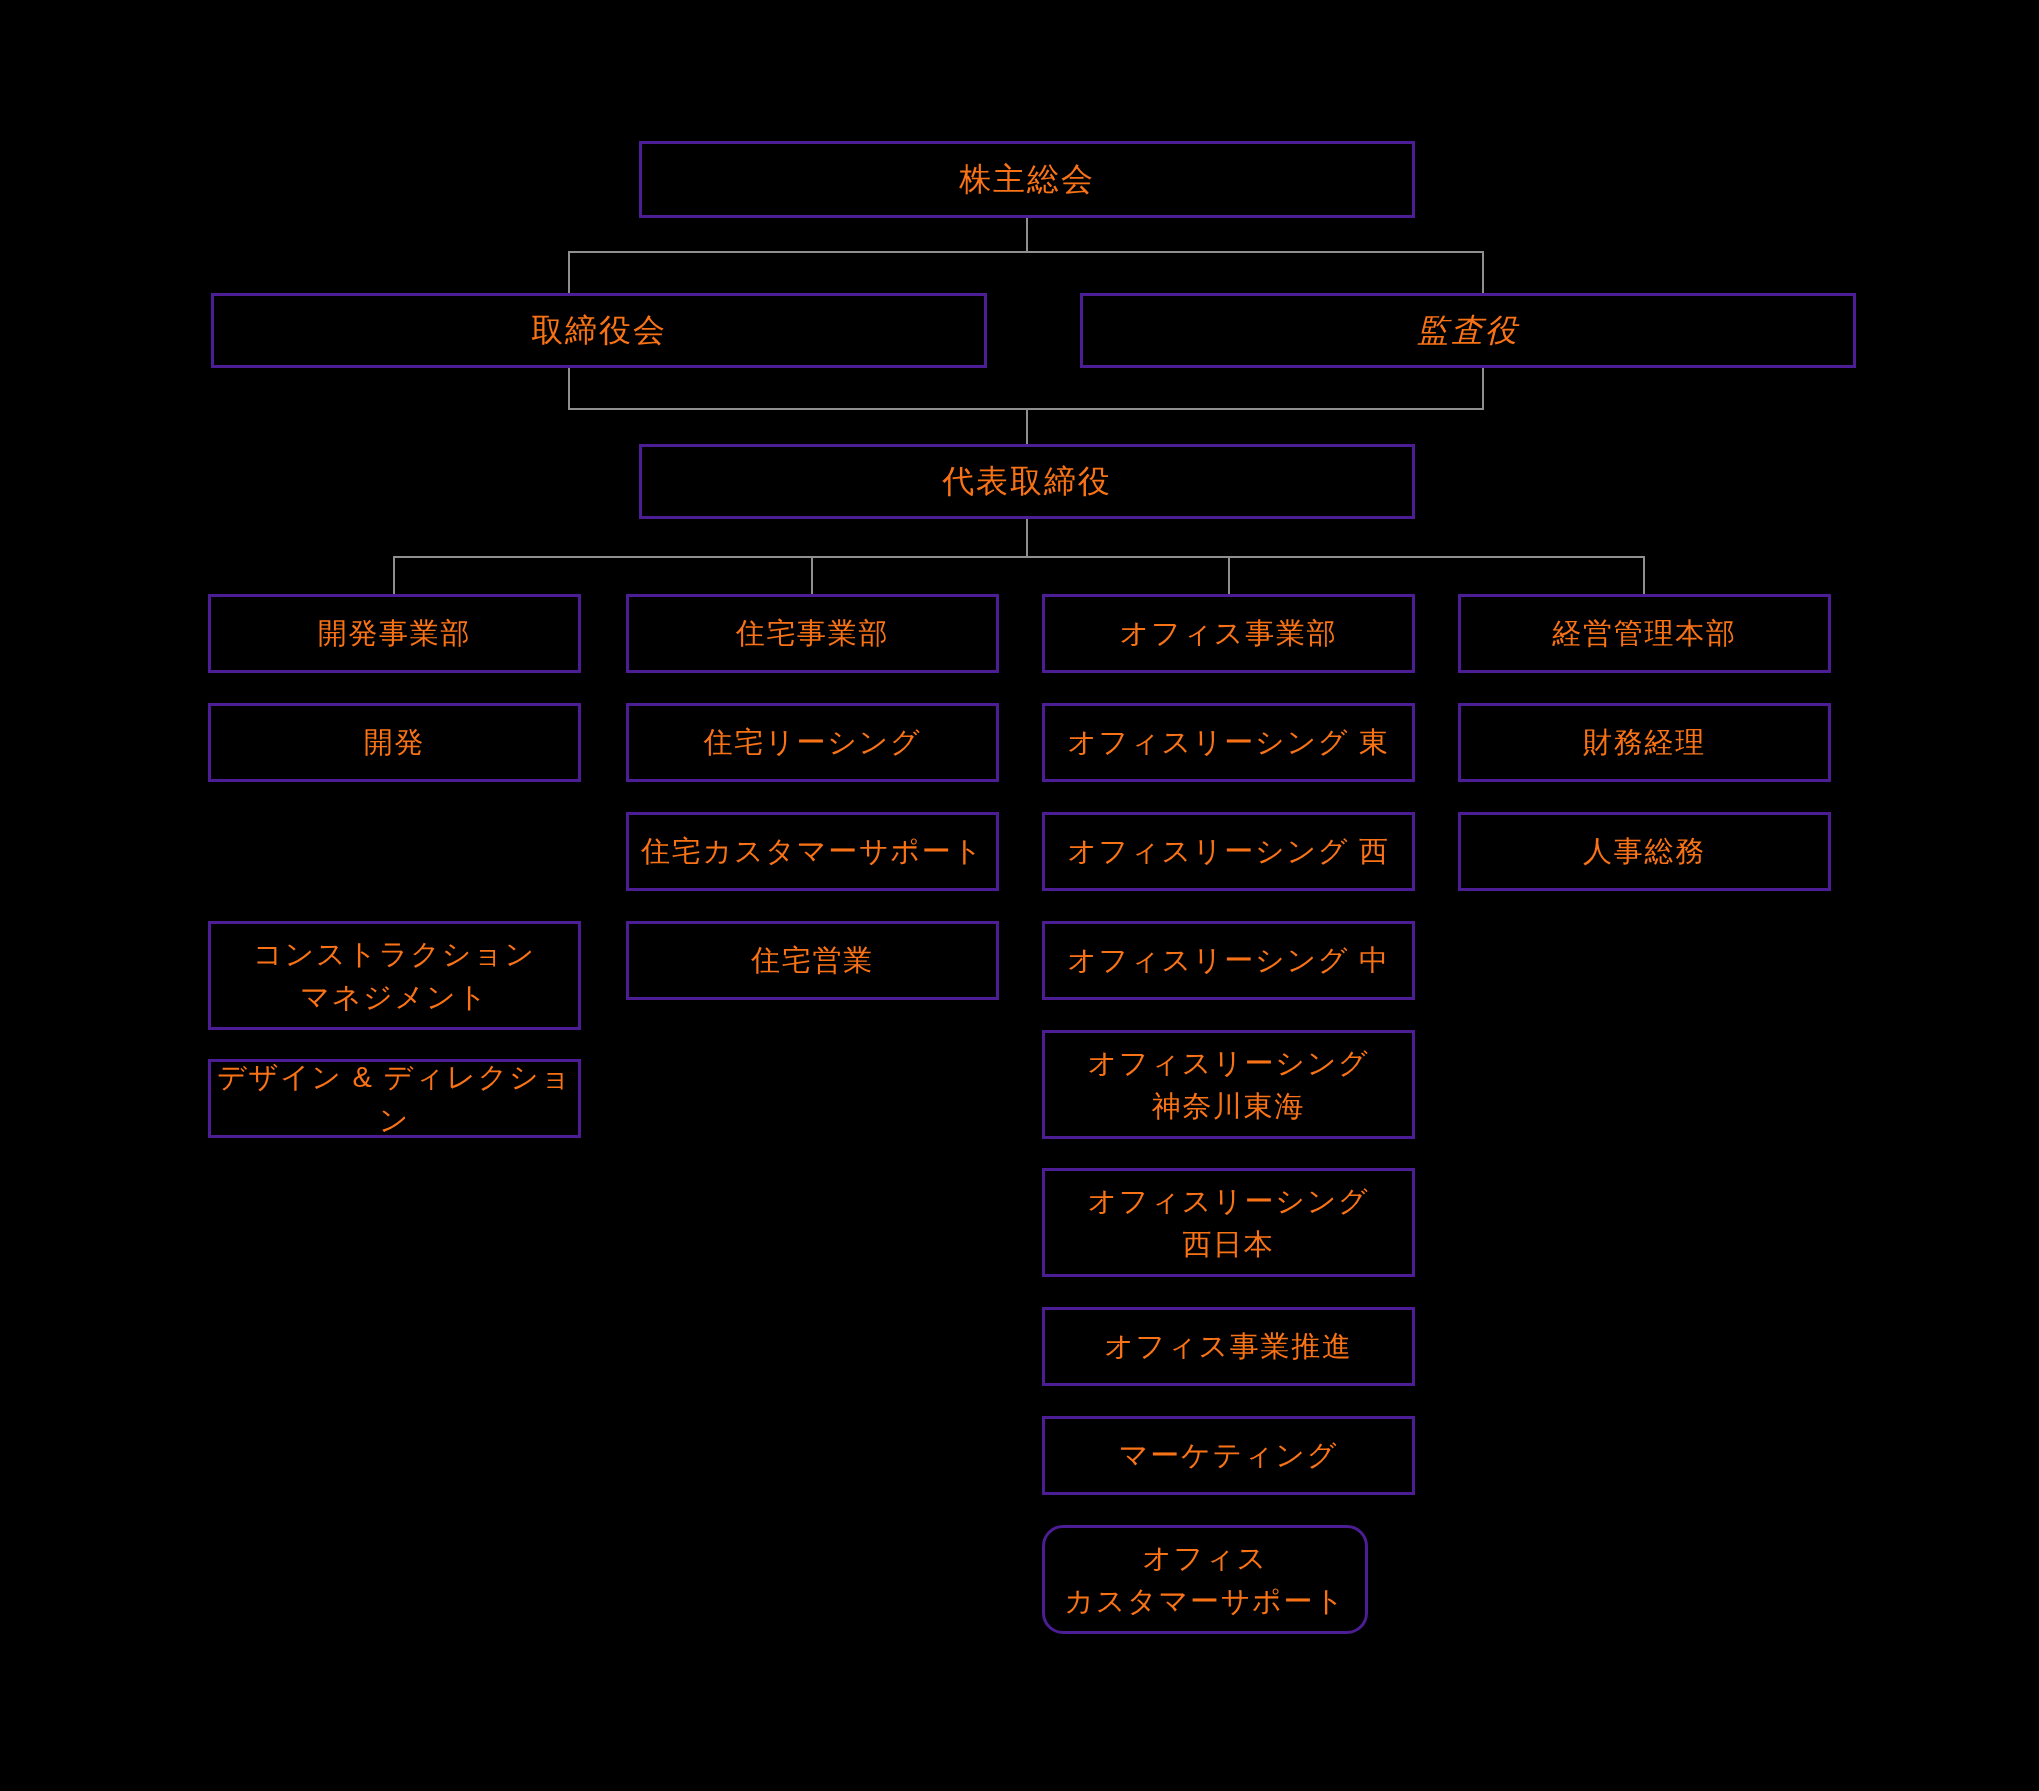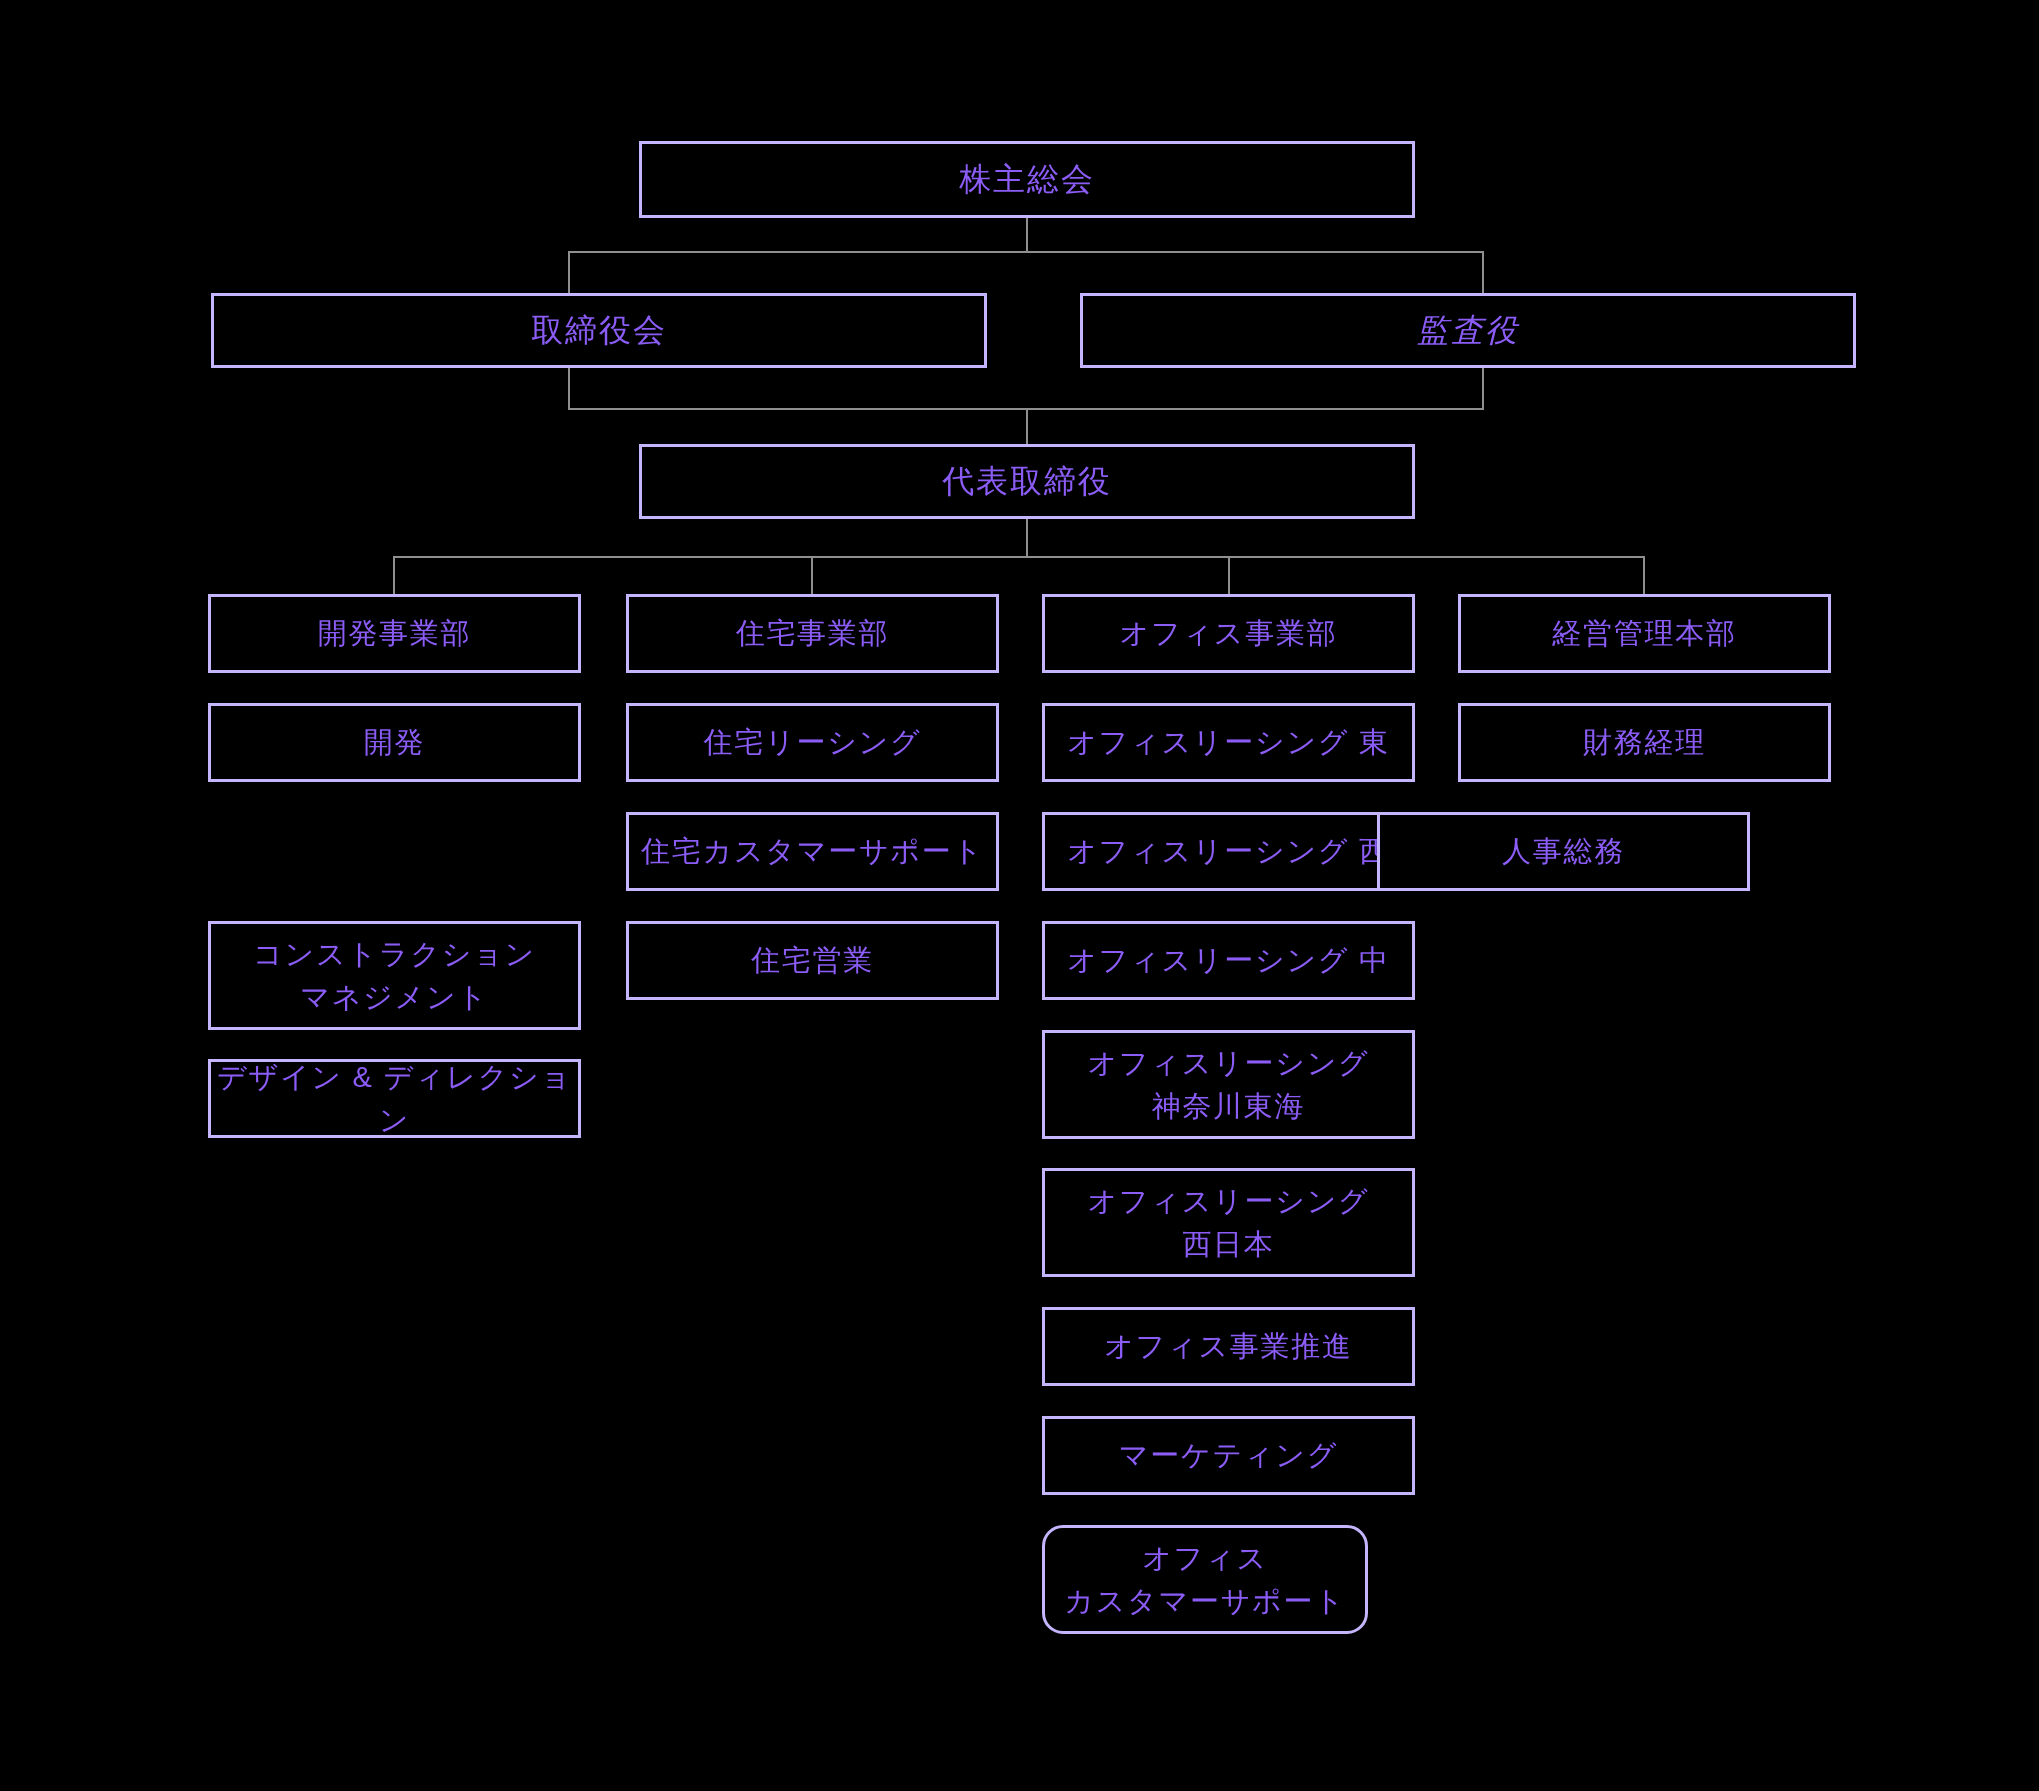--- a/index.html
+++ b/index.html
@@ -12,22 +12,22 @@
     width: 2039px;
     height: 1792px;
     background: #000000;
     font-family: "Liberation Sans", "DejaVu Sans", sans-serif;
     overflow: hidden;
   }
   .node {
     position: absolute;
     box-sizing: border-box;
     background: #000000;
-    border: 3px solid #c4b5fd;
-    color: #8b5cf6;
+    border: 3px solid #4c1d95;
+    color: #f97316;
     display: flex;
     align-items: center;
     justify-content: center;
     text-align: center;
     white-space: pre-line;
     letter-spacing: 0.06em;
     line-height: 1.45;
   }
   .node.lv-top { font-size: 32px; }
   .node.lv-sub { font-size: 29px; }
@@ -84,16 +84,16 @@
 神奈川東海</div>
   <div class="node lv-sub" style="left:1042px; top:1168px; width:373px; height:109px;">オフィスリーシング
 西日本</div>
   <div class="node lv-sub" style="left:1042px; top:1307px; width:373px; height:79px;">オフィス事業推進</div>
   <div class="node lv-sub" style="left:1042px; top:1416px; width:373px; height:79px;">マーケティング</div>
   <div class="node lv-sub" style="left:1042px; top:1525px; width:326px; height:109px;border-radius:21px;">オフィス
 カスタマーサポート</div>
 
   <div class="node lv-sub" style="left:1458px; top:594px; width:373px; height:79px;">経営管理本部</div>
   <div class="node lv-sub" style="left:1458px; top:703px; width:373px; height:79px;">財務経理</div>
-  <div class="node lv-sub" style="left:1377px; top:812px; width:373px; height:79px;">人事総務</div>
+  <div class="node lv-sub" style="left:1458px; top:812px; width:373px; height:79px;">人事総務</div>
 
 </div>
 
 
 </body></html>

